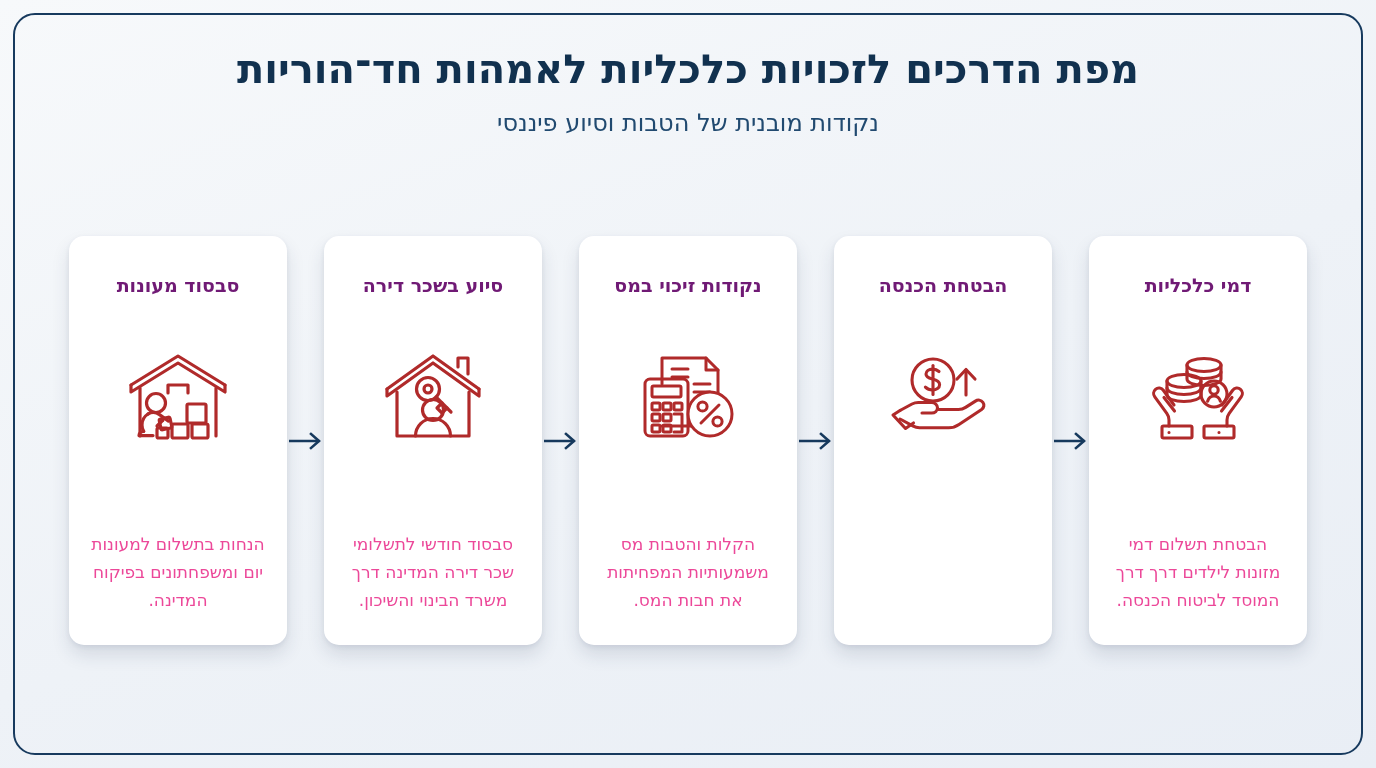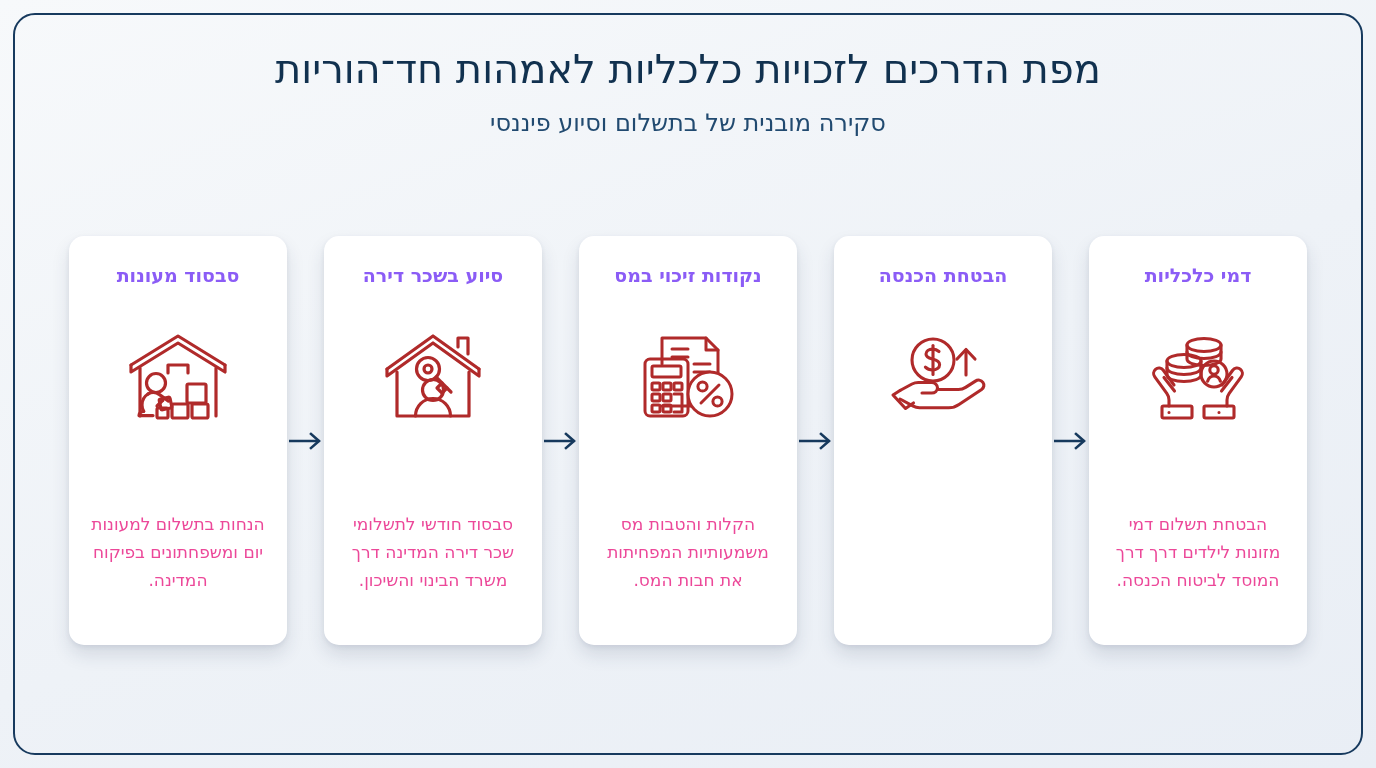--- a/index.html
+++ b/index.html
@@ -38,21 +38,21 @@
   #header {
     position: absolute;
     left: 0;
     right: 0;
     top: 44px;
     text-align: center;
   }
 
   #title {
     font-size: 40px;
-    font-weight: normal;
+    font-weight: bold;
     color: #11314f;
     letter-spacing: 0px;
     line-height: 1.25;
     margin: 0;
     padding: 0 60px;
   }
 
   #subtitle {
     margin: 14px 0 0 0;
     font-size: 24px;
@@ -87,23 +87,23 @@
     display: flex;
     flex-direction: column;
     align-items: center;
     text-align: center;
     flex: 0 0 auto;
   }
 
   .card-title {
     font-size: 19px;
     font-weight: bold;
-    color: #8b5cf6;
+    color: #701a75;
     line-height: 1.25;
-    margin: 0;
+    margin: 10px;
     min-height: 24px;
   }
 
   .card-icon {
     margin-top: 38px;
     width: 110px;
     height: 104px;
     display: flex;
     align-items: center;
     justify-content: center;
@@ -131,21 +131,21 @@
 </style>
 </head>
 <body>
 
 <div id="page">
 
   <div id="frame"></div>
 
   <div id="header">
     <h1 id="title">מפת הדרכים לזכויות כלכליות לאמהות חד־הוריות</h1>
-    <p id="subtitle">סקירה מובנית של בתשלום וסיוע פיננסי</p>
+    <p id="subtitle">נקודות מובנית של הטבות וסיוע פיננסי</p>
   </div>
 
   <div id="flow">
 
     <div class="card">
       <div class="card-title">דמי כלכליות</div>
       <div class="card-icon">
         <svg width="108" height="100" viewBox="0 0 108 100" fill="none" stroke="#b02a2a" stroke-width="3.1" stroke-linecap="round" stroke-linejoin="round">
           <ellipse cx="60" cy="17" rx="17" ry="6.5"></ellipse>
           <path d="M43 17v14c0 3.6 7.6 6.5 17 6.5s17-2.9 17-6.5V17"></path>

